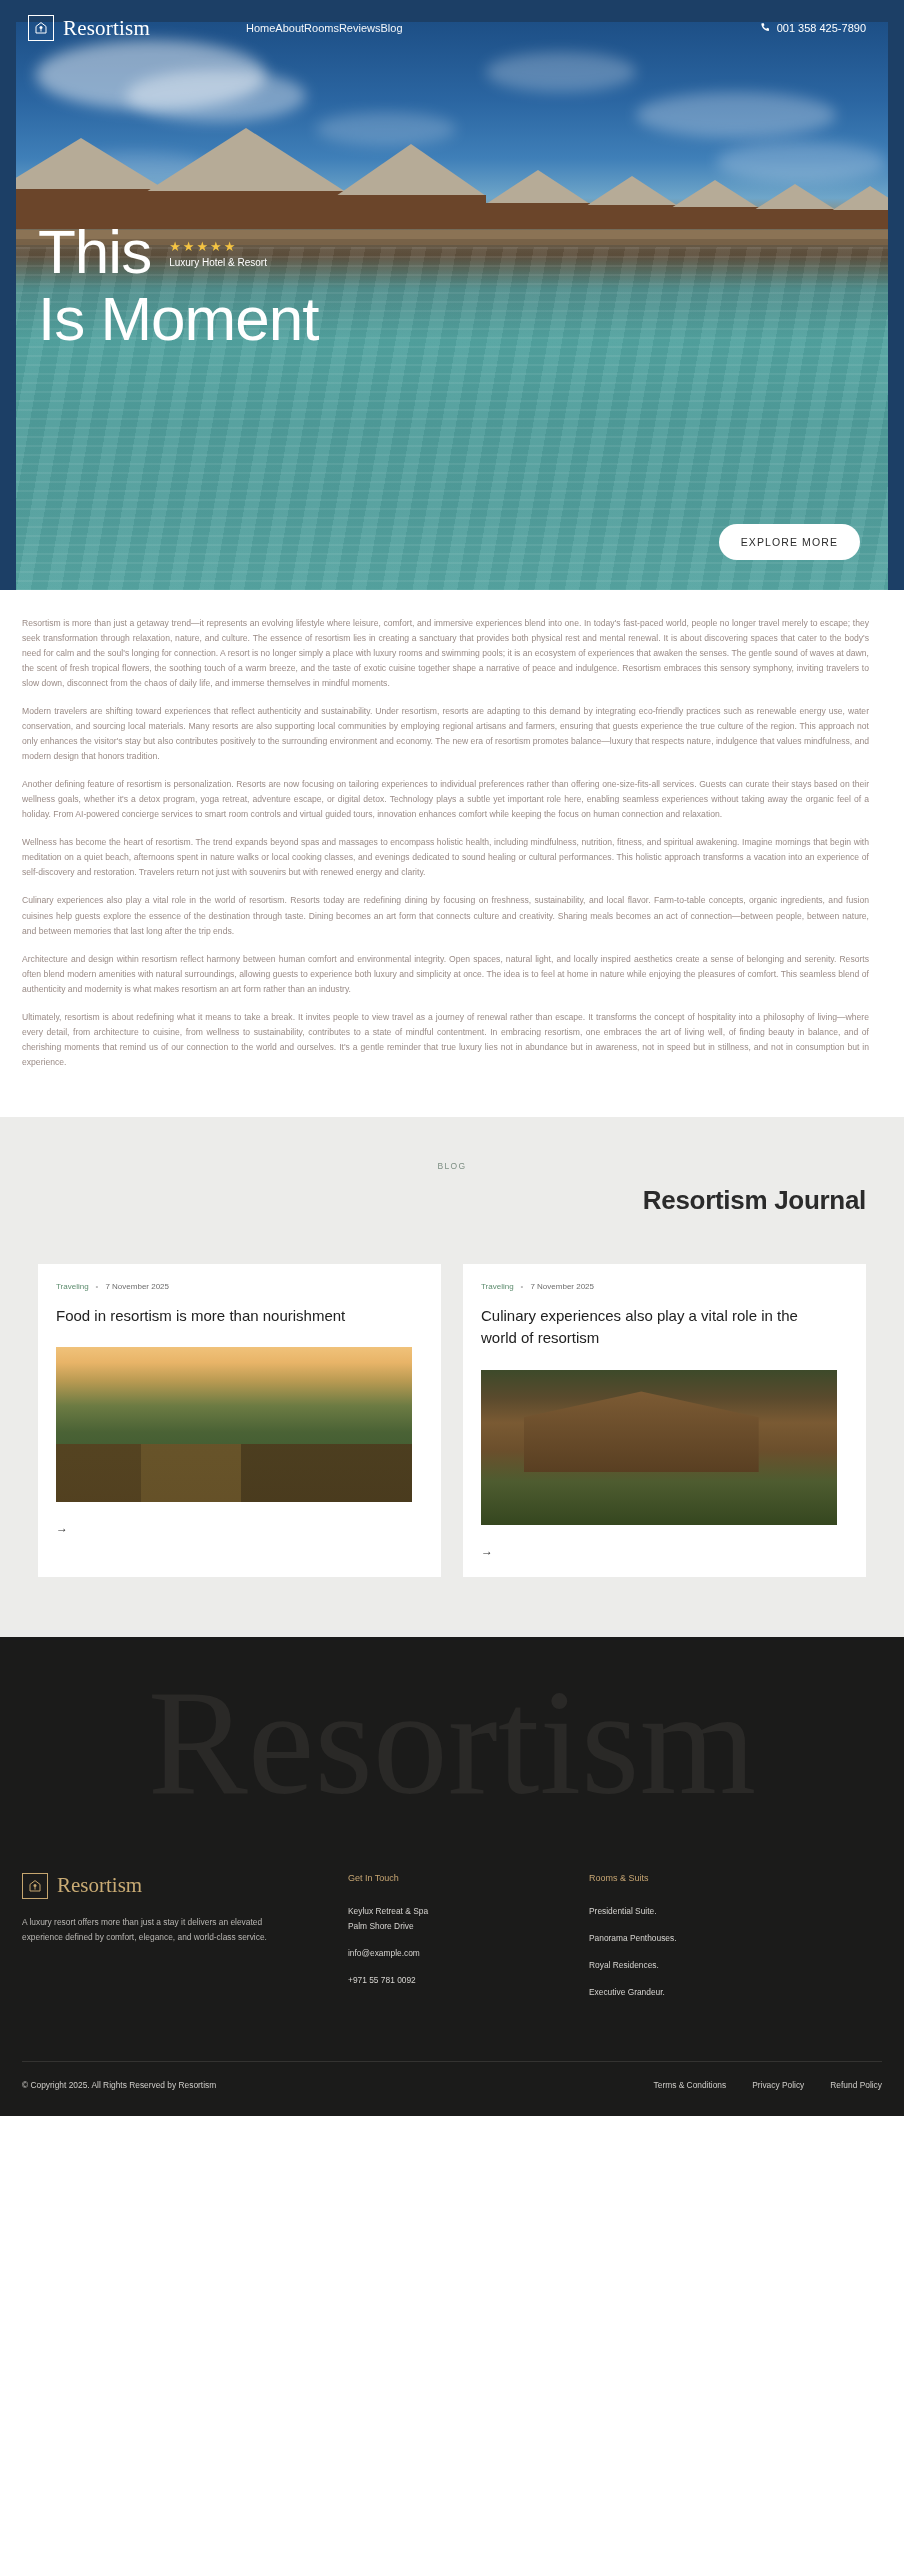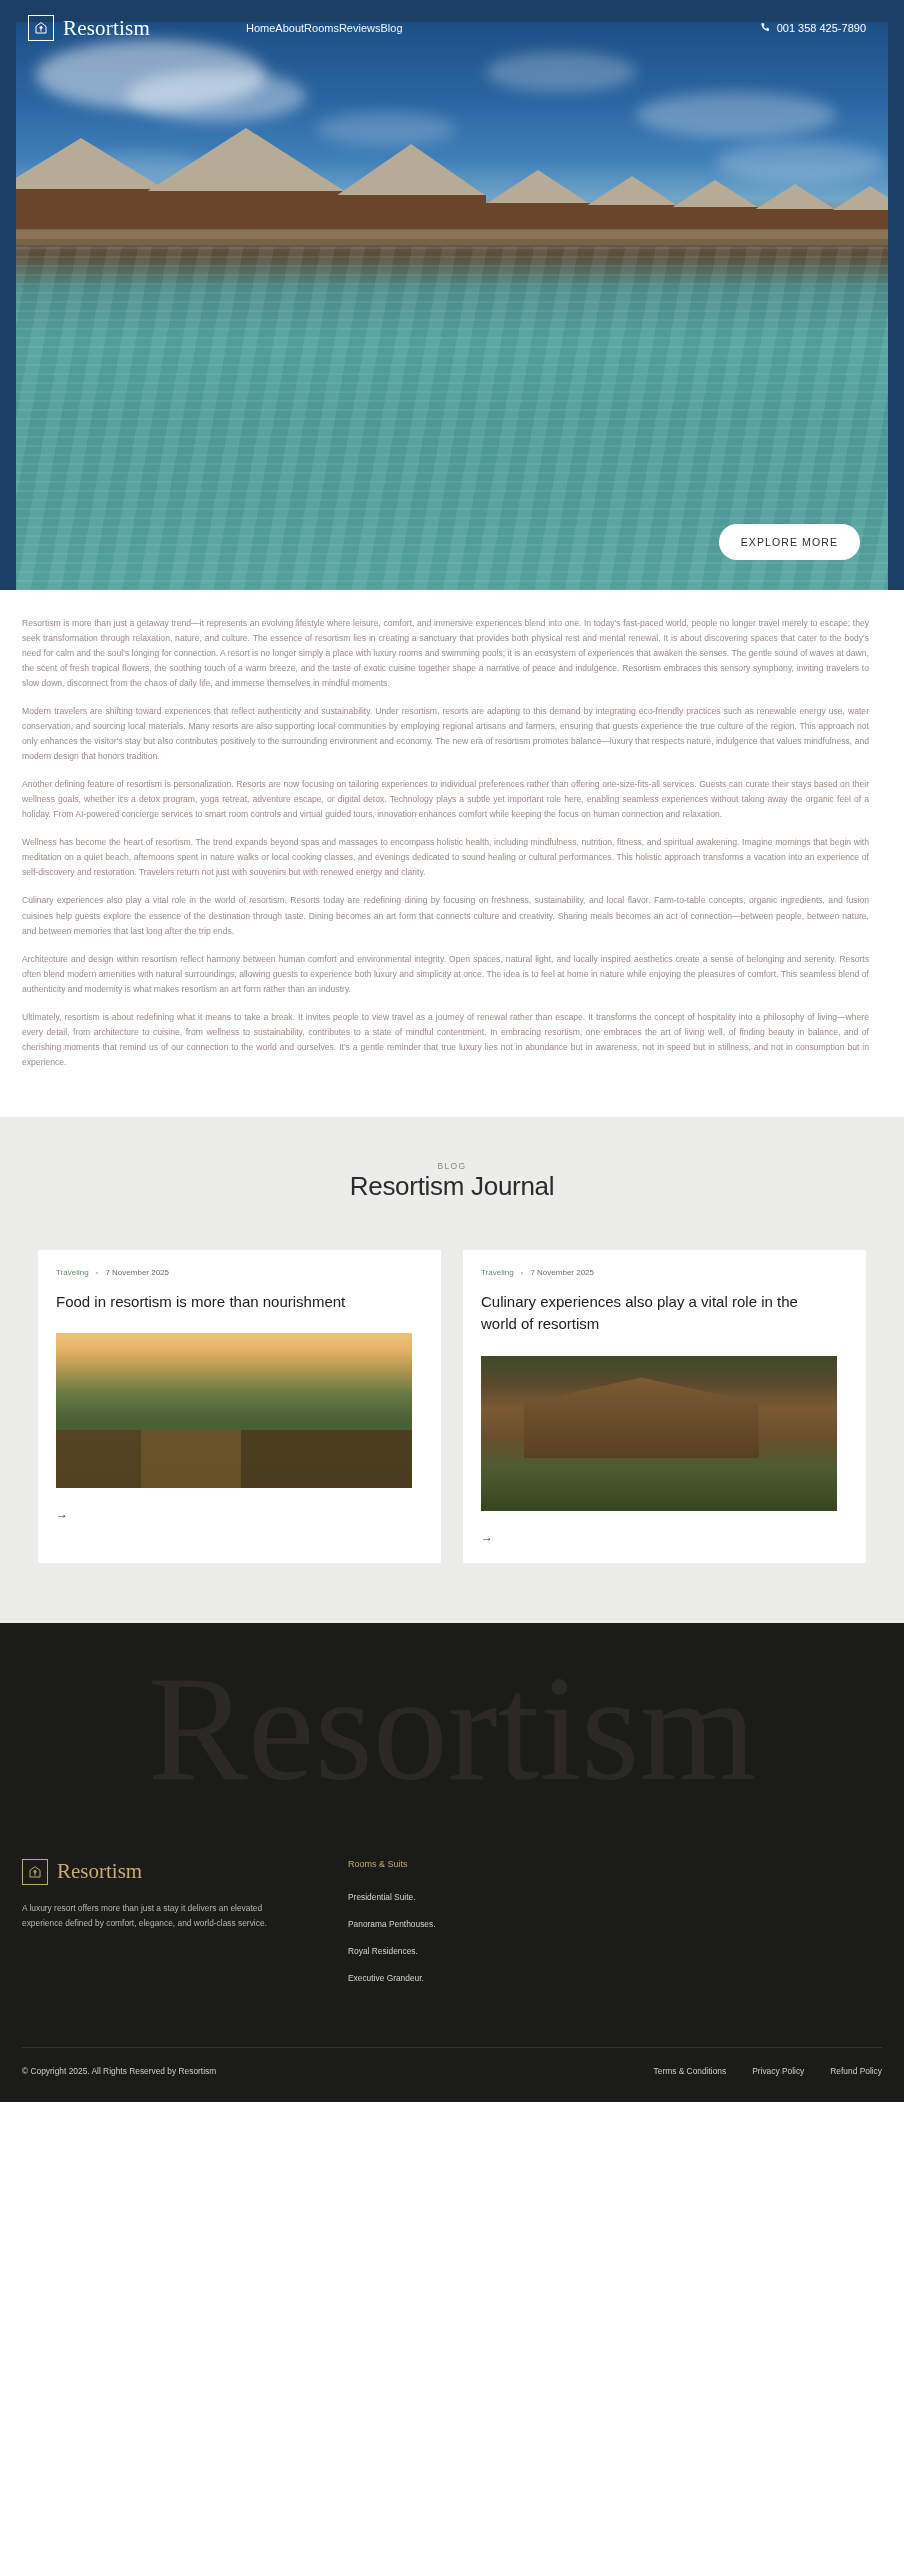--- a/index.html
+++ b/index.html
@@ -99,22 +99,22 @@
   .article{ padding:26px 35px 34px 22px; }
   .article p{
     color:#9a8b86; font-size:8.6px; line-height:1.75;
     margin-bottom:13px; text-align:justify;
   }
 
   
   .blog{ background:#ececea; padding:44px 38px 60px 38px; }
   .kicker{ text-align:center; color:#7e8f84; font-size:8.5px; letter-spacing:1.3px; }
   .blog-title{
-    text-align:center; font-size:26px; color:#2b2b2b;
-    font-weight:400; letter-spacing:-.3px;
+    text-align:right; font-size:26px; color:#2b2b2b;
+    font-weight:700; margin-top:14px; letter-spacing:-.3px;
   }
   .cards{ display:flex; gap:22px; margin-top:48px; }
   .card{ flex:1; background:#fff; padding:18px 29px 0 18px; }
   .meta{ display:flex; align-items:center; gap:7px; font-size:8px; }
   .cat{ color:#5d8c6e; }
   .dot{ color:#b9b9b9; }
   .date{ color:#6d6d6d; }
   .card h3{
     font-size:15px; font-weight:400; color:#212121;
     line-height:1.5; margin-top:14px;
@@ -249,20 +249,30 @@
     <div class="phone">
       <span>
         <svg width="11" height="11" viewBox="0 0 12 12">
           <path d="M2.2 1.4 L4.1 1.4 L4.9 3.6 L3.7 4.4 C4.3 5.8 5.4 6.9 6.8 7.5 L7.6 6.3 L9.8 7.1 L9.8 9 C9.8 9.5 9.4 9.9 8.9 9.8 C5 9.3 2 6.3 1.5 2.4 C1.4 1.9 1.7 1.4 2.2 1.4 Z" fill="#fff"></path>
         </svg>
       </span>
       <span>001 358 425-7890</span>
     </div>
   </div>
 
+  <div class="hero-copy">
+    <div class="line1">
+      <h1 class="htitle">This</h1>
+      <div class="badge">
+        <div class="stars">★★★★★</div>
+        <div class="badge-text">Luxury Hotel &amp; Resort</div>
+      </div>
+    </div>
+    <h1 class="htitle line2">Is Moment</h1>
+  </div>
 
   <button class="explore">EXPLORE MORE</button>
 </section>
 
 <section class="article">
   <p>Resortism is more than just a getaway trend—it represents an evolving lifestyle where leisure, comfort, and immersive experiences blend into one. In today's fast-paced world, people no longer travel merely to escape; they seek transformation through relaxation, nature, and culture. The essence of resortism lies in creating a sanctuary that provides both physical rest and mental renewal. It is about discovering spaces that cater to the body's need for calm and the soul's longing for connection. A resort is no longer simply a place with luxury rooms and swimming pools; it is an ecosystem of experiences that awaken the senses. The gentle sound of waves at dawn, the scent of fresh tropical flowers, the soothing touch of a warm breeze, and the taste of exotic cuisine together shape a narrative of peace and indulgence. Resortism embraces this sensory symphony, inviting travelers to slow down, disconnect from the chaos of daily life, and immerse themselves in mindful moments.</p>
   <p>Modern travelers are shifting toward experiences that reflect authenticity and sustainability. Under resortism, resorts are adapting to this demand by integrating eco-friendly practices such as renewable energy use, water conservation, and sourcing local materials. Many resorts are also supporting local communities by employing regional artisans and farmers, ensuring that guests experience the true culture of the region. This approach not only enhances the visitor's stay but also contributes positively to the surrounding environment and economy. The new era of resortism promotes balance—luxury that respects nature, indulgence that values mindfulness, and modern design that honors tradition.</p>
   <p>Another defining feature of resortism is personalization. Resorts are now focusing on tailoring experiences to individual preferences rather than offering one-size-fits-all services. Guests can curate their stays based on their wellness goals, whether it's a detox program, yoga retreat, adventure escape, or digital detox. Technology plays a subtle yet important role here, enabling seamless experiences without taking away the organic feel of a holiday. From AI-powered concierge services to smart room controls and virtual guided tours, innovation enhances comfort while keeping the focus on human connection and relaxation.</p>
   <p>Wellness has become the heart of resortism. The trend expands beyond spas and massages to encompass holistic health, including mindfulness, nutrition, fitness, and spiritual awakening. Imagine mornings that begin with meditation on a quiet beach, afternoons spent in nature walks or local cooking classes, and evenings dedicated to sound healing or cultural performances. This holistic approach transforms a vacation into an experience of self-discovery and restoration. Travelers return not just with souvenirs but with renewed energy and clarity.</p>
   <p>Culinary experiences also play a vital role in the world of resortism. Resorts today are redefining dining by focusing on freshness, sustainability, and local flavor. Farm-to-table concepts, organic ingredients, and fusion cuisines help guests explore the essence of the destination through taste. Dining becomes an art form that connects culture and creativity. Sharing meals becomes an act of connection—between people, between nature, and between memories that last long after the trip ends.</p>
@@ -314,20 +324,27 @@
             <path d="M7 1.6 L12 5.4 L12 12 L2 12 L2 5.4 Z" fill="none" stroke="#c6a66f" stroke-width="1"></path>
             <circle cx="7" cy="6.6" r="1.5" fill="#c6a66f"></circle>
             <path d="M7 8 L7 10.6" stroke="#c6a66f" stroke-width="1"></path>
           </svg>
         </span>
         <span class="fbrand-name">Resortism</span>
       </div>
       <p class="fblurb">A luxury resort offers more than just a stay it delivers an elevated experience defined by comfort, elegance, and world-class service.</p>
     </div>
 
+    <div class="fcol">
+      <div class="fhead">Get In Touch</div>
+      <span class="fitem" style="margin-bottom:2px">Keylux Retreat &amp; Spa</span>
+      <span class="fitem"> Palm Shore Drive</span>
+      <a class="fitem" href="#">info@example.com</a>
+      <a class="fitem" href="#">+971 55 781 0092</a>
+    </div>
 
     <div class="fcol">
       <div class="fhead">Rooms &amp; Suits</div>
       <a class="fitem" href="#">Presidential Suite.</a>
       <a class="fitem" href="#">Panorama Penthouses.</a>
       <a class="fitem" href="#">Royal Residences.</a>
       <a class="fitem" href="#">Executive Grandeur.</a>
     </div>
   </div>
 

